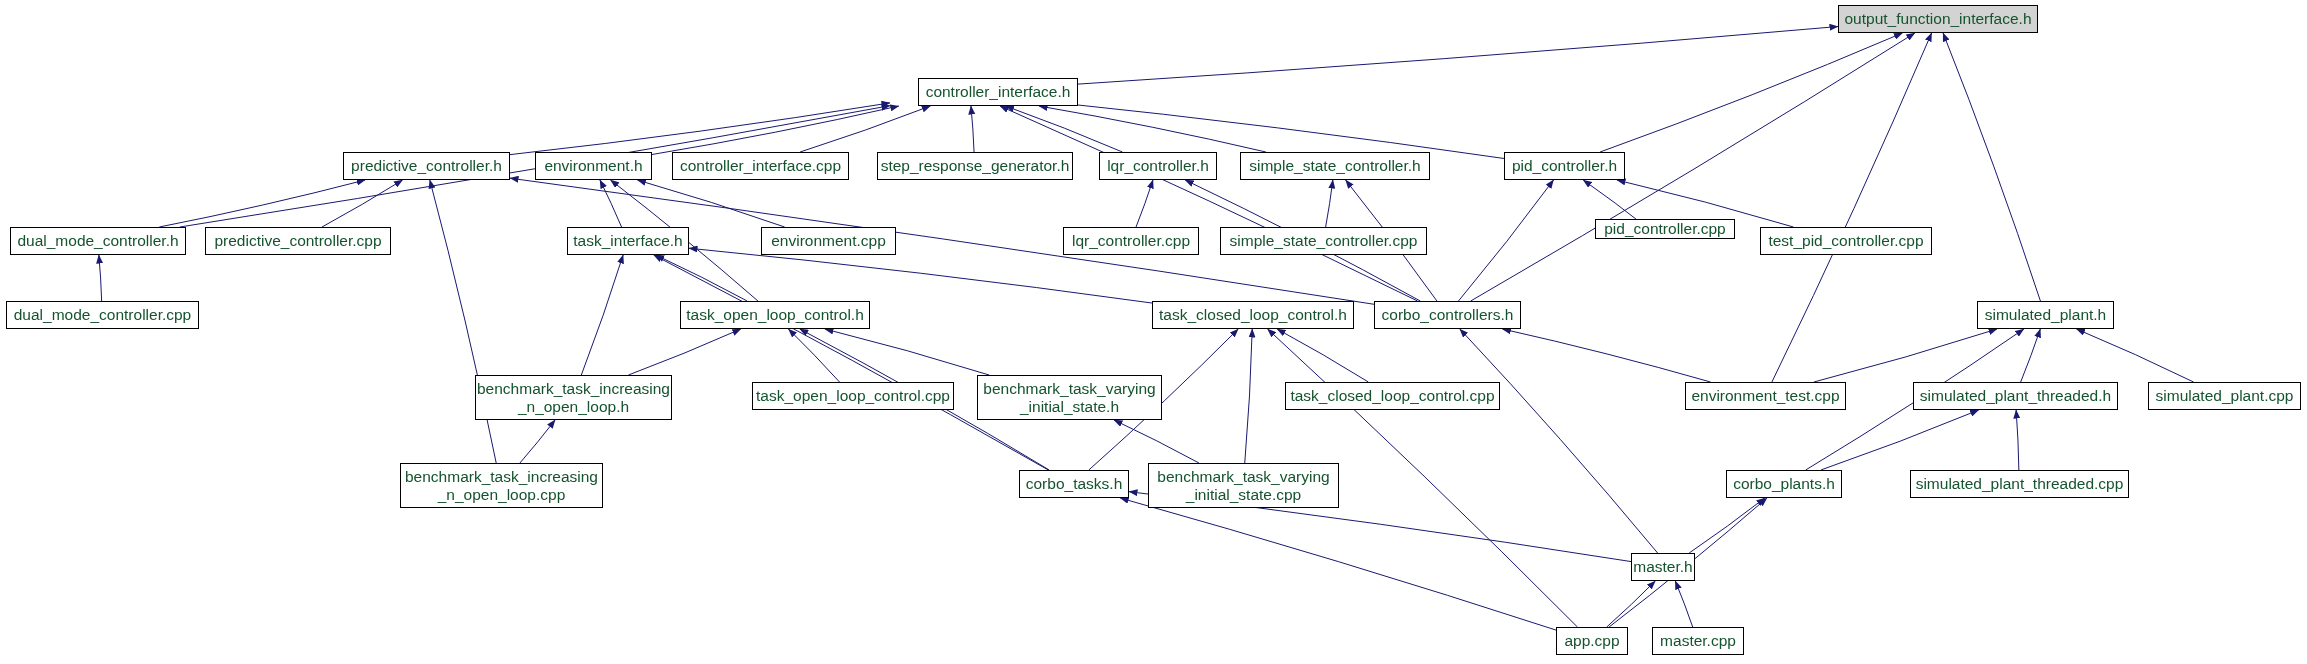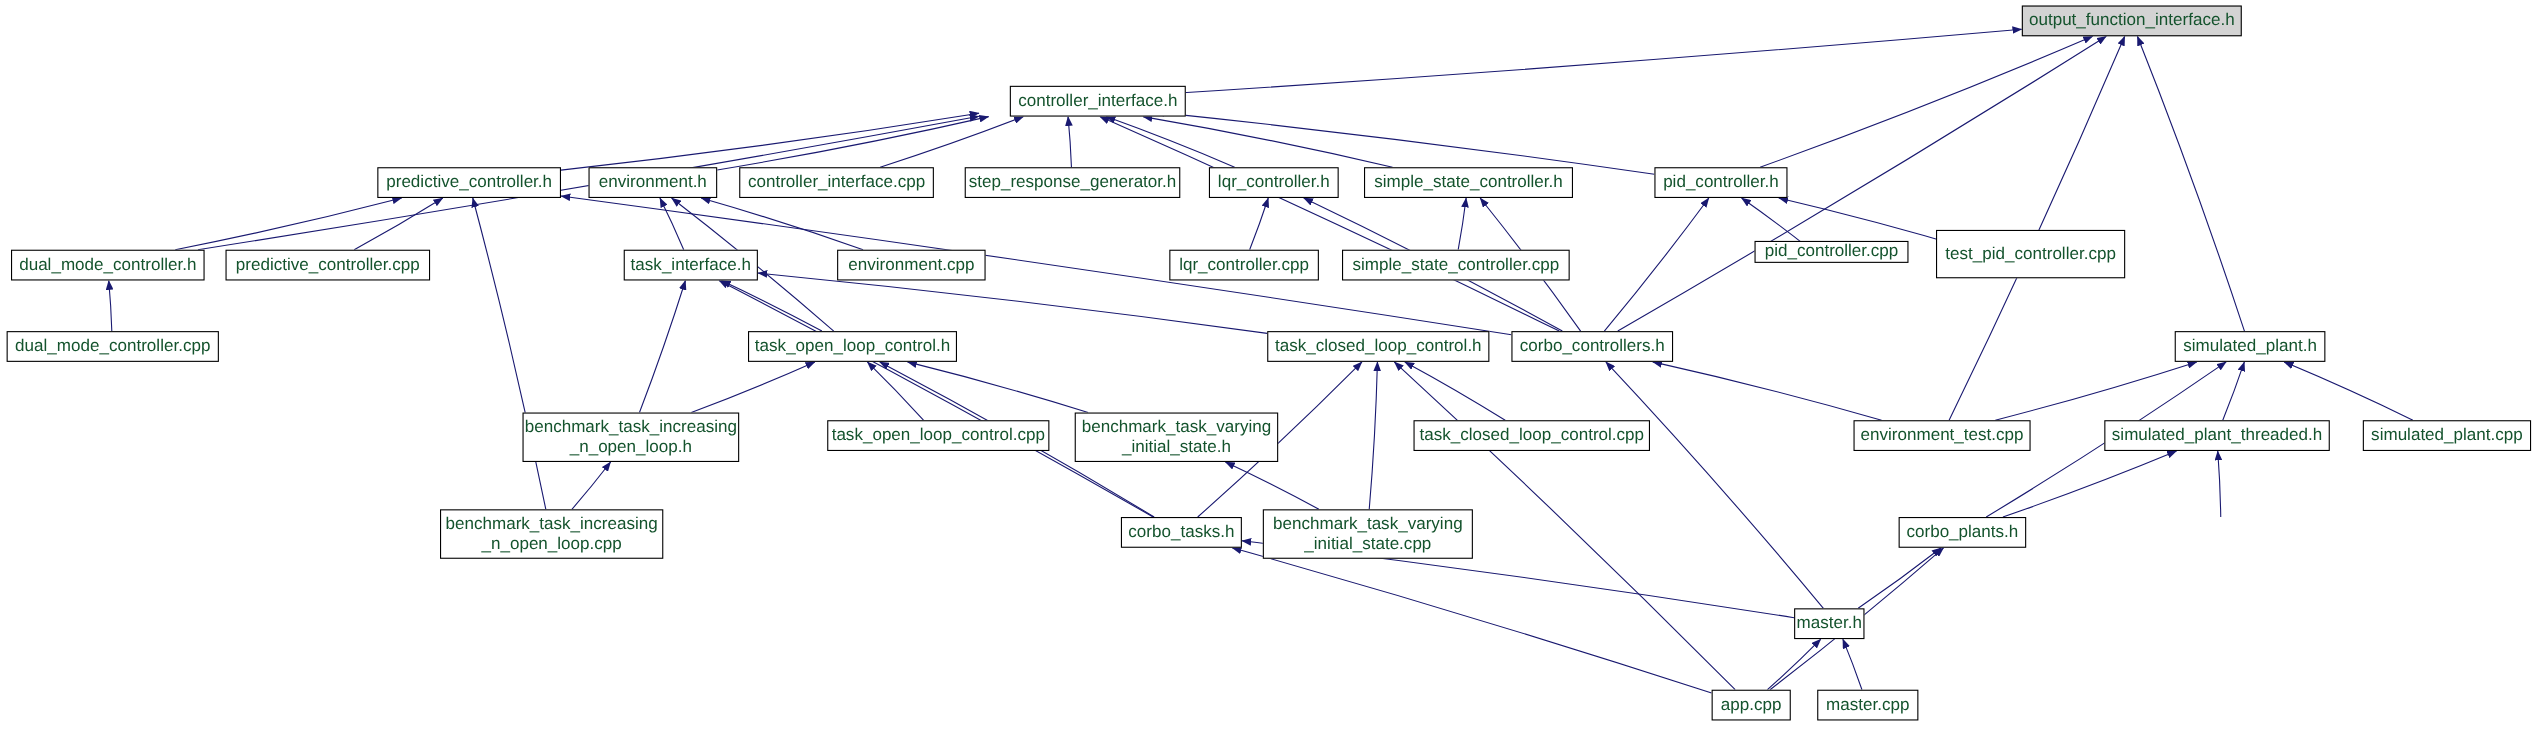--- a/index.html
+++ b/index.html
@@ -121,37 +121,38 @@
     <div class="node" style="left: 1099px; top: 152px; width: 118px; height: 28px;">lqr_controller.h</div>
     <div class="node" style="left: 1240px; top: 152px; width: 190px; height: 28px;">simple_state_controller.h</div>
     <div class="node" style="left: 1504px; top: 152px; width: 121px; height: 28px;">pid_controller.h</div>
     <div class="node" style="left: 10px; top: 227px; width: 176px; height: 28px;">dual_mode_controller.h</div>
     <div class="node" style="left: 205px; top: 227px; width: 186px; height: 28px;">predictive_controller.cpp</div>
     <div class="node" style="left: 567px; top: 227px; width: 122px; height: 28px;">task_interface.h</div>
     <div class="node" style="left: 761px; top: 227px; width: 135px; height: 28px;">environment.cpp</div>
     <div class="node" style="left: 1063px; top: 227px; width: 136px; height: 28px;">lqr_controller.cpp</div>
     <div class="node" style="left: 1220px; top: 227px; width: 207px; height: 28px;">simple_state_controller.cpp</div>
     <div class="node" style="left: 1595px; top: 219px; width: 140px; height: 20px;">pid_controller.cpp</div>
-    <div class="node" style="left: 1760px; top: 209px; width: 172px; height: 44px;">test_pid_controller.cpp</div>
+    <div class="node" style="left: 1760px; top: 227px; width: 172px; height: 28px;">test_pid_controller.cpp</div>
     <div class="node" style="left: 1977px; top: 301px; width: 137px; height: 28px;">simulated_plant.h</div>
     <div class="node" style="left: 6px; top: 301px; width: 193px; height: 28px;">dual_mode_controller.cpp</div>
     <div class="node" style="left: 680px; top: 301px; width: 190px; height: 28px;">task_open_loop_control.h</div>
     <div class="node" style="left: 1152px; top: 301px; width: 202px; height: 28px;">task_closed_loop_control.h</div>
     <div class="node" style="left: 1374px; top: 301px; width: 147px; height: 28px;">corbo_controllers.h</div>
     <div class="node" style="left: 475px; top: 375px; width: 197px; height: 45px;">benchmark_task_increasing
 _n_open_loop.h</div>
     <div class="node" style="left: 752px; top: 382px; width: 202px; height: 28px;">task_open_loop_control.cpp</div>
     <div class="node" style="left: 977px; top: 375px; width: 185px; height: 45px;">benchmark_task_varying
 _initial_state.h</div>
     <div class="node" style="left: 1285px; top: 382px; width: 215px; height: 28px;">task_closed_loop_control.cpp</div>
     <div class="node" style="left: 1685px; top: 382px; width: 161px; height: 28px;">environment_test.cpp</div>
     <div class="node" style="left: 1913px; top: 382px; width: 205px; height: 28px;">simulated_plant_threaded.h</div>
     <div class="node" style="left: 2148px; top: 382px; width: 153px; height: 28px;">simulated_plant.cpp</div>
     <div class="node" style="left: 400px; top: 463px; width: 203px; height: 45px;">benchmark_task_increasing
 _n_open_loop.cpp</div>
     <div class="node" style="left: 1019px; top: 470px; width: 110px; height: 28px;">corbo_tasks.h</div>
     <div class="node" style="left: 1148px; top: 463px; width: 191px; height: 45px;">benchmark_task_varying
 _initial_state.cpp</div>
     <div class="node" style="left: 1726px; top: 470px; width: 116px; height: 28px;">corbo_plants.h</div>
+    <div class="node" style="left: 1910px; top: 470px; width: 219px; height: 28px;">simulated_plant_threaded.cpp</div>
     <div class="node" style="left: 1631px; top: 553px; width: 64px; height: 28px;">master.h</div>
     <div class="node" style="left: 1556px; top: 627px; width: 72px; height: 28px;">app.cpp</div>
     <div class="node" style="left: 1652px; top: 627px; width: 92px; height: 28px;">master.cpp</div>
   </div>
 
 </body></html>

